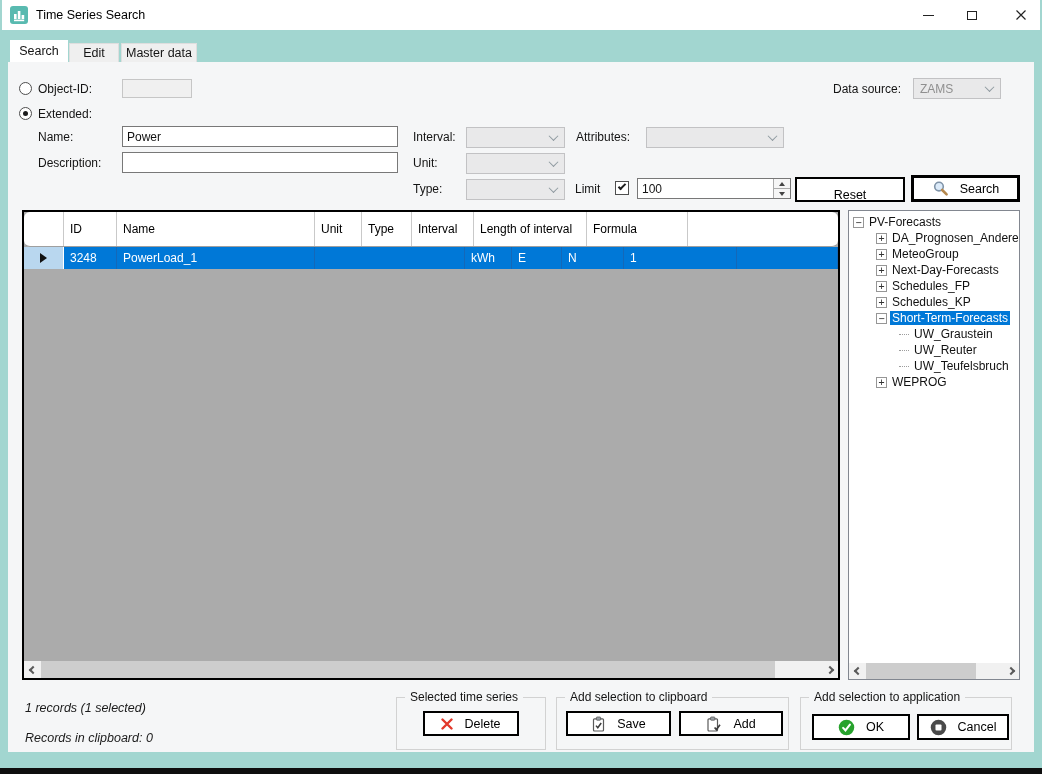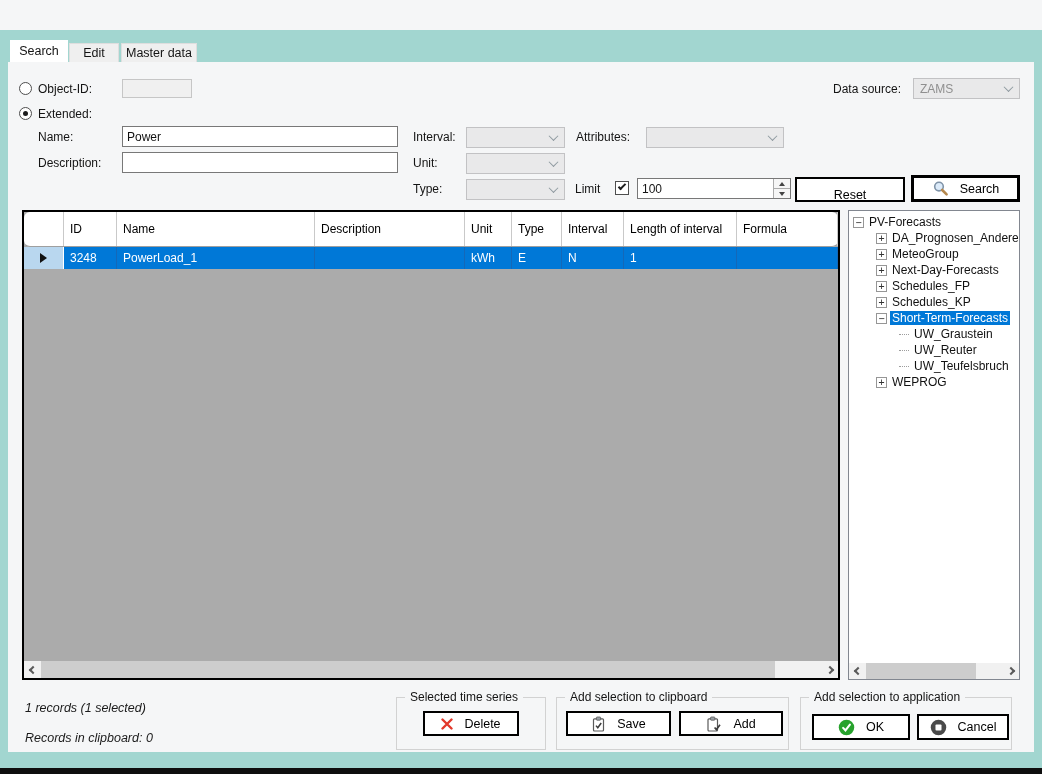--- a/index.html
+++ b/index.html
@@ -85,38 +85,59 @@
   
   .status{position:absolute;font-style:italic;font-size:12.5px;color:#1b1b1b;white-space:nowrap;}
   .group{position:absolute;border:1px solid #d2d2d2;}
   .group-label{position:absolute;top:-8px;left:8px;background:#f5f6f7;padding:0 5px;font-size:12px;white-space:nowrap;}
 </style>
 </head>
 <body>
 
 <div id="window">
 
+  <div class="titlebar">
+    <svg class="app-icon" viewBox="0 0 18 18">
+      <rect width="18" height="18" rx="3" fill="#59bab0"></rect>
+      <rect x="4" y="8" width="2.6" height="5" fill="#fff"></rect>
+      <rect x="7.8" y="5" width="2.6" height="8" fill="#fff"></rect>
+      <rect x="11.6" y="9" width="2.6" height="4" fill="#fff"></rect>
+      <rect x="4" y="13.6" width="10.2" height="1.6" fill="#fff"></rect>
+    </svg>
+    <span class="title-text">Time Series Search</span>
+    <div class="wctrl min">
+        <span class="glyph-min"></span>
+      </div>
+    <div class="wctrl max">
+        <span class="glyph-max"></span>
+      </div>
+    <div class="wctrl close">
+      <svg width="12" height="12" viewBox="0 0 12 12">
+        <path d="M1.5 1.5 L10.5 10.5 M10.5 1.5 L1.5 10.5" stroke="#222" stroke-width="1.2"></path>
+      </svg>
+    </div>
+  </div>
 
   <div class="tabband"></div>
   <div class="frame-l"></div>
   <div class="frame-r"></div>
   <div class="frame-b"></div>
   <div class="below-dark"></div>
   <div class="content"></div>
 
   <div class="tab active">Search</div>
   <div class="tab t-edit">Edit</div>
   <div class="tab t-master">Master data</div>
 
   <div class="radio" style="left:19px;top:82px;"></div>
   <span class="lbl" style="left:38px;top:82px;text-align:right;">Object-ID:</span>
   <input class="textinput disabled" style="left: 122px; top: 79px; width: 70px; height: 19px;" readonly="" value="">
 
   <span class="lbl" style="left:833px;top:82px;">Data source:</span>
-  <div class="combo" style="left:913px;top:78px;width:107px;">
+  <div class="combo" style="left:913px;top:78px;width:88px;">
     <span>ZAMS</span>
     <span class="chev"></span>
   </div>
 
   <div class="radio sel" style="left:19px;top:107px;"></div>
   <span class="lbl" style="left:38px;top:107px;">Extended:</span>
 
   <span class="lbl" style="left:38px;top:130px;">Name:</span>
   <input class="textinput" style="left: 122px; top: 126px; width: 276px; height: 21px;" value="Power">
 
@@ -175,21 +196,20 @@
       <line x1="10.2" y1="10" x2="14.6" y2="14.4" stroke="#b5884e" stroke-width="2.6" stroke-linecap="round"></line>
     </svg>
     <span>Search</span>
   </div>
 
   <div class="table">
     <div class="tbl-header">
         <div class="th" style="width: 40px;"></div>
         <div class="th" style="width: 53px;">ID</div>
         <div class="th" style="width: 198px;">Name</div>
-        <div class="th" style="width: 150px;">Description</div>
         <div class="th" style="width: 47px;">Unit</div>
         <div class="th" style="width: 50px;">Type</div>
         <div class="th" style="width: 62px;">Interval</div>
         <div class="th wrap" style="width: 113px;">Length of interval</div>
         <div class="th" style="width: 101px;">Formula</div>
       </div>
     <div class="tbl-row">
         <div class="td selcell" style="width: 40px;">
           <span class="rowarrow"></span>
         </div>

